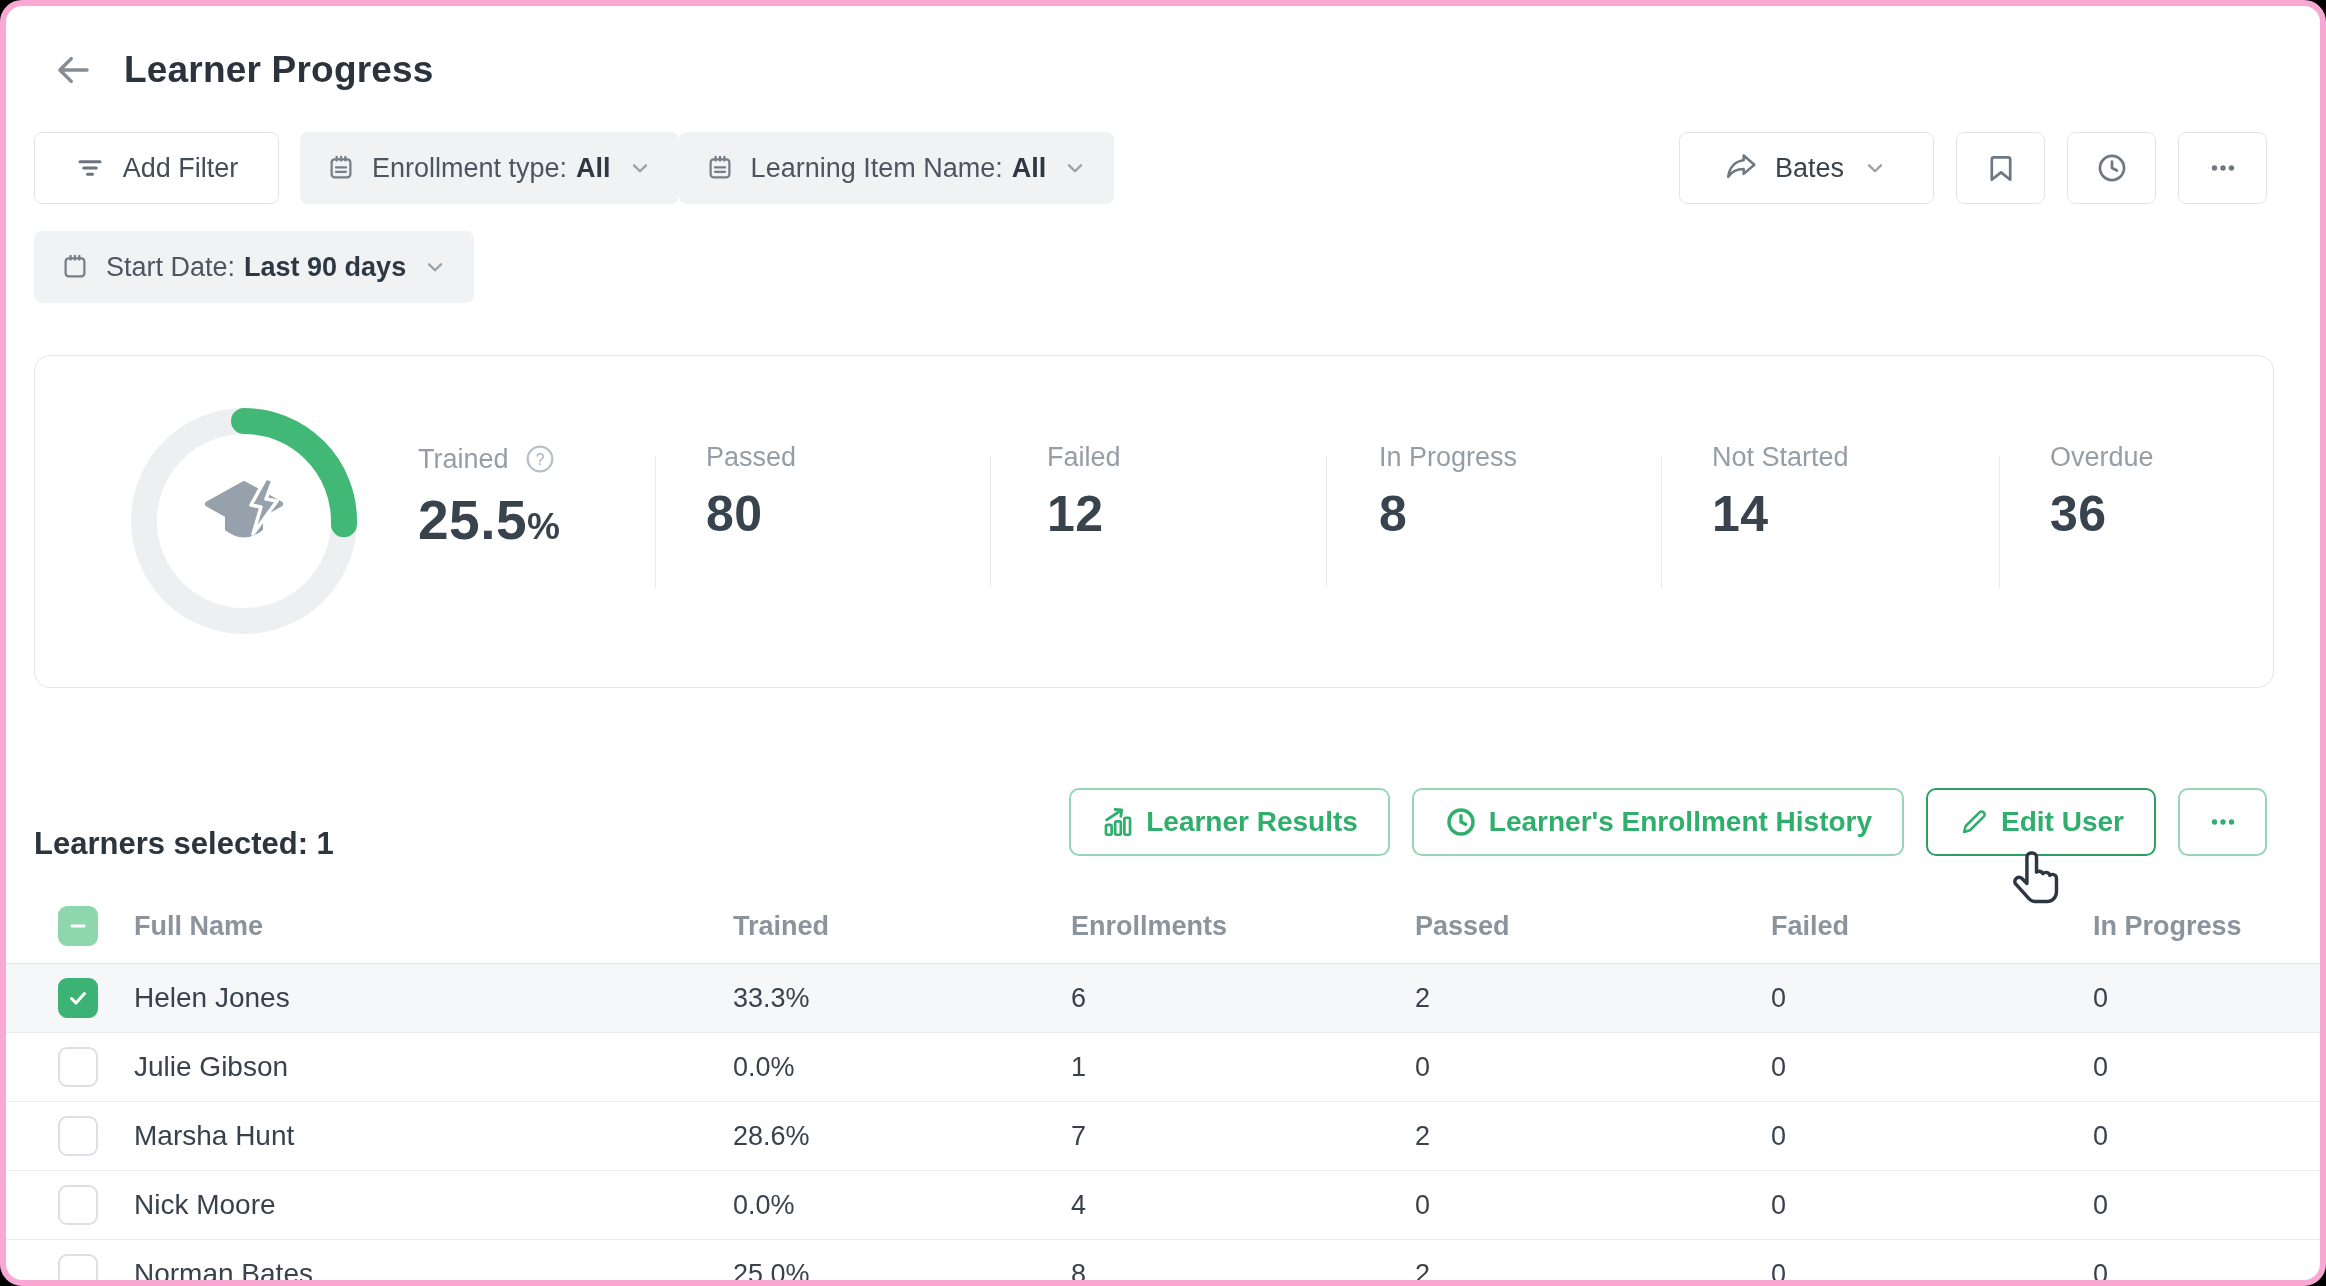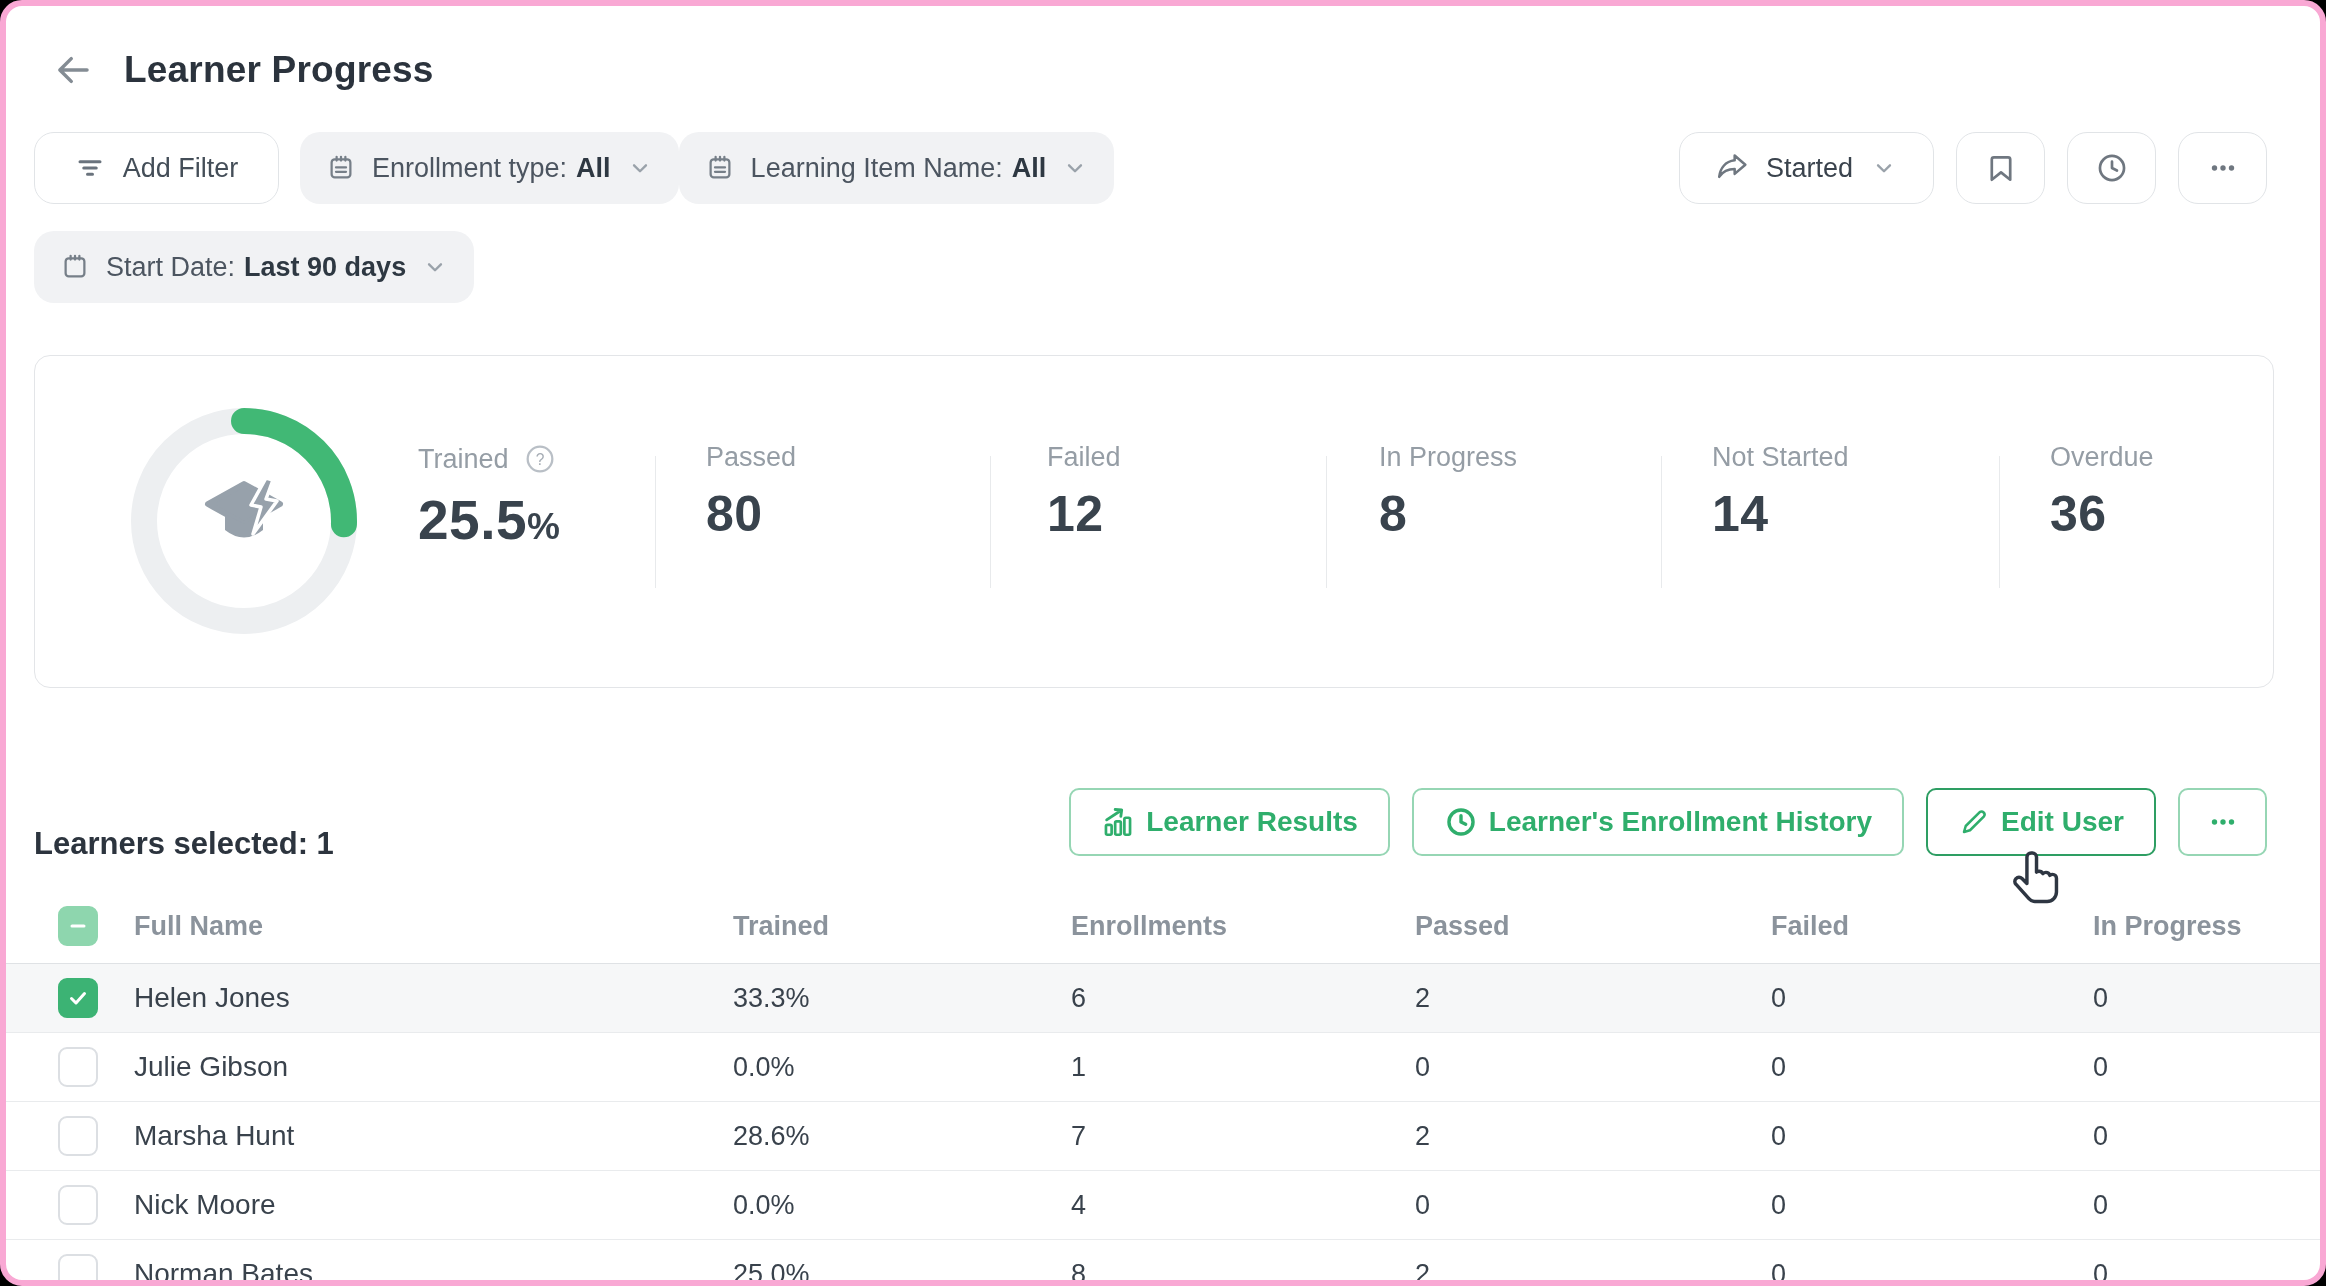--- a/index.html
+++ b/index.html
@@ -8,21 +8,21 @@
 
   
   .header{display:flex;align-items:center;padding:40px 53px 0 44px;height:48px;}
   .back-btn{width:46px;height:46px;display:flex;align-items:center;justify-content:center;cursor:pointer;}
   .page-title{font-size:37px;font-weight:700;color:#2b333d;margin-left:28px;letter-spacing:.2px;}
 
   
   .filters{padding:0 53px 0 28px;margin-top:38px;}
   .filter-row{display:flex;align-items:center;}
   .filter-row + .filter-row{margin-top:27px;}
-  .btn{height:72px;border-radius:20px;display:inline-flex;align-items:center;box-sizing:border-box;font-size:27px;cursor:pointer;}
+  .btn{height:72px;border-radius:8px;display:inline-flex;align-items:center;box-sizing:border-box;font-size:27px;cursor:pointer;}
   .add-filter{background:#fff;border:1px solid #e1e4e7;padding:0 34px;gap:18px;color:#444e58;width:245px;justify-content:center;}
   .chip{background:#f1f2f4;padding:0 26px;color:#4c5560;}
   .chip .cal{margin-right:16px;display:flex;}
   .chip .bold{font-weight:700;color:#2e3842;margin-left:9px;}
   .chip .chev{margin-left:16px;display:flex;}
   .chip.first{margin-left:21px;}
   .chip.start-date{margin-left:0;justify-content:space-between;}
   .toolbar-right{margin-left:auto;display:flex;gap:22px;}
   .icon-btn{width:89px;justify-content:center;background:#fff;border:1px solid #e1e4e7;}
   .export-btn{background:#fff;border:1px solid #e1e4e7;padding:0 28px;gap:18px;color:#3a434d;width:255px;justify-content:center;}
@@ -114,21 +114,21 @@
               <path d="M6.5 9.5 L12 15 L17.5 9.5" fill="none" stroke="#9aa2aa" stroke-width="2.2" stroke-linecap="round" stroke-linejoin="round"></path>
             </svg>
         </span>
       </div>
 
       <div class="toolbar-right">
         <div class="btn export-btn">
           <svg width="32" height="32" viewBox="0 0 24 24">
             <path d="M14 6.2 V2.6 L22 9.5 L14 16.4 V12.8 C8.8 12.8 5.2 14.6 2.4 18.6 C3.1 12.2 7 7 14 6.2 Z" fill="none" stroke="#6f7780" stroke-width="1.9" stroke-linejoin="round"></path>
           </svg>
-          <span>Started</span>
+          <span>Bates</span>
           <svg width="26" height="26" viewBox="0 0 24 24">
               <path d="M6.5 9.5 L12 15 L17.5 9.5" fill="none" stroke="#9aa2aa" stroke-width="2.2" stroke-linecap="round" stroke-linejoin="round"></path>
             </svg>
         </div>
         <div class="btn icon-btn">
           <svg width="34" height="34" viewBox="0 0 24 24">
             <path d="M7 4.5 h10 a1.5 1.5 0 0 1 1.5 1.5 v14.3 l-6.5 -5.2 -6.5 5.2 V6 a1.5 1.5 0 0 1 1.5 -1.5 Z" fill="none" stroke="#6f7780" stroke-width="1.9" stroke-linejoin="round"></path>
           </svg>
         </div>
         <div class="btn icon-btn">

